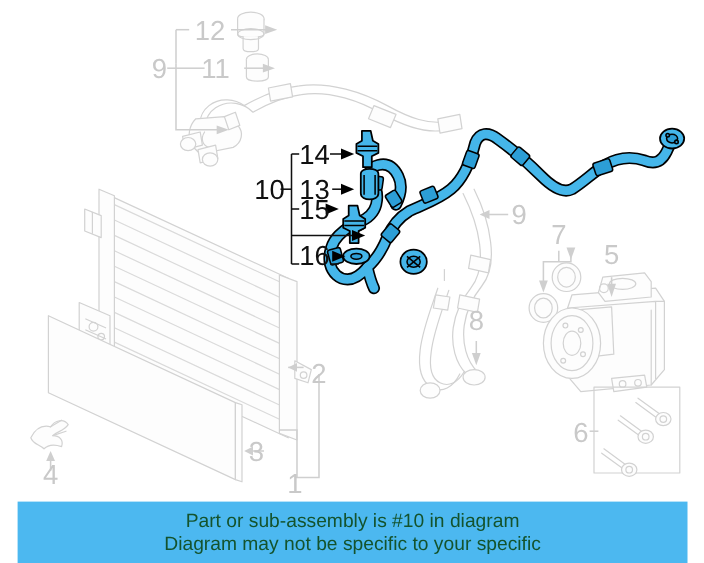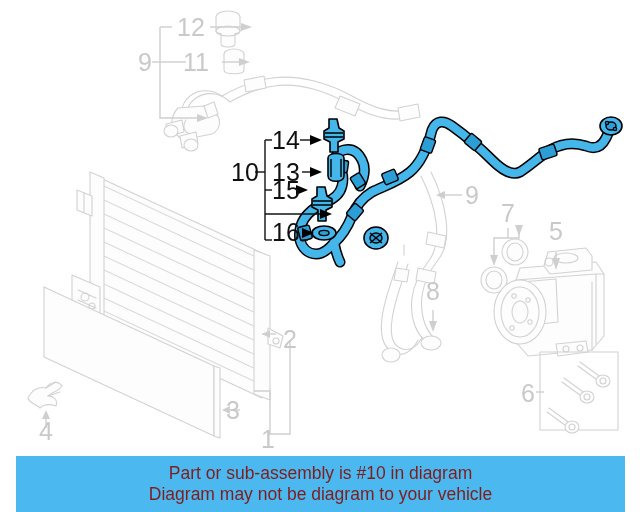--- a/index.html
+++ b/index.html
@@ -91,21 +91,21 @@
     height: 56px;
     background: #4cb8f0;
     box-sizing: border-box;
     display: flex;
     flex-direction: column;
     align-items: center;
     justify-content: center;
     line-height: 1.22;
   }
   #banner div {
-    color: #7f1d1d;
+    color: #14532d;
     font-size: 17.5px;
     font-family: "Liberation Sans", sans-serif;
     white-space: nowrap;
   }
 </style>
 </head>
 <body>
 
 <div id="page">
 
@@ -415,16 +415,16 @@
       <text class="lbl-hi" x="286" y="181" text-anchor="middle">13</text>
       <text class="lbl-hi" x="286" y="149" text-anchor="middle">14</text>
       <text class="lbl-hi" x="286" y="199" text-anchor="middle">15</text>
       <text class="lbl-hi" x="286" y="241" text-anchor="middle">16</text>
     </g>
 
   </svg>
 
   <div id="banner">
     <div>Part or sub-assembly is #10 in diagram</div>
-    <div>Diagram may not be diagram to your vehicle</div>
+    <div>Diagram may not be specific to your specific</div>
   </div>
 
 </div>
 
 </body></html>

